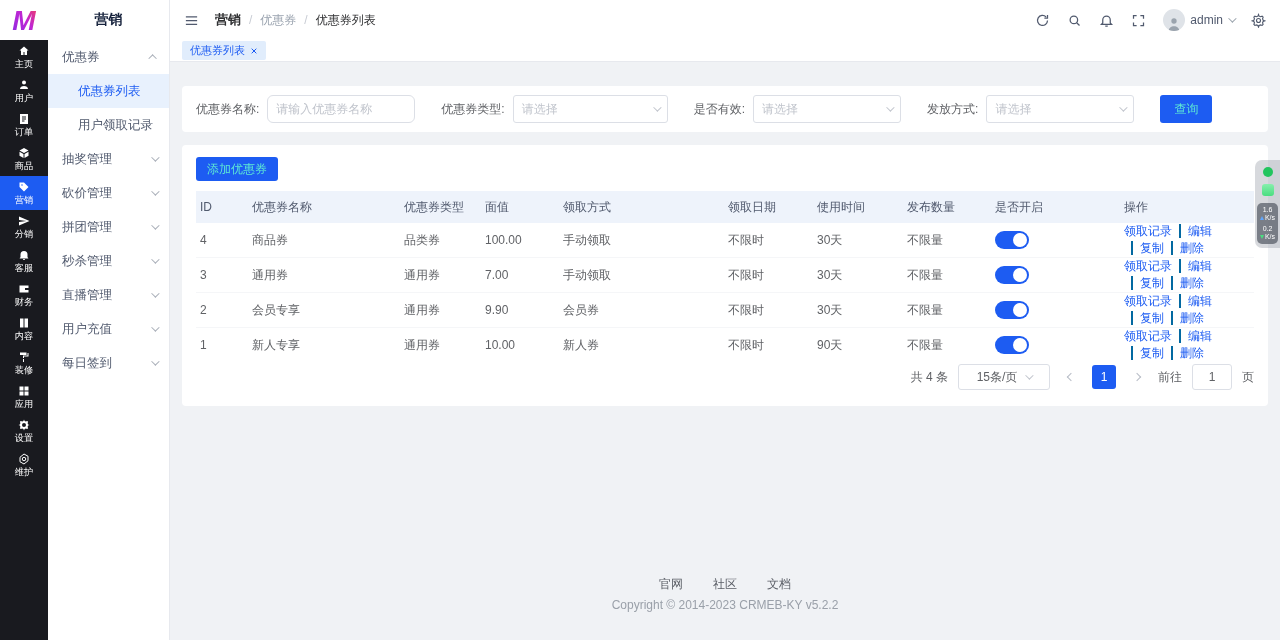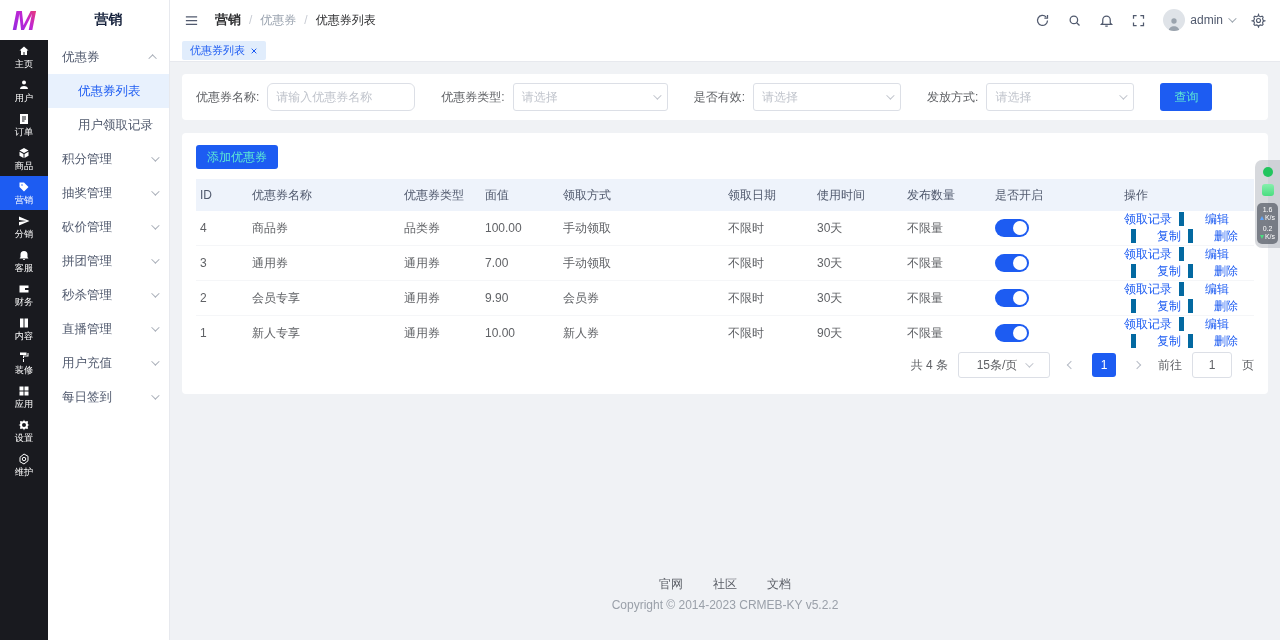--- a/index.html
+++ b/index.html
@@ -54,21 +54,21 @@
   .avatar{width:22px;height:22px;border-radius:50%;background:#dfe3e8;overflow:hidden;display:flex;align-items:flex-end;justify-content:center;cursor:pointer;}
   .avatar svg{width:16px;height:16px;color:#9aa3ad;}
   .admin-wrap{display:flex;align-items:center;gap:5px;cursor:pointer;color:#515a6e;}
   .tb-caret{width:6px;height:6px;border-right:1.2px solid #9aa3ad;border-bottom:1.2px solid #9aa3ad;transform:rotate(45deg) translateY(-2px);}
 
   .tabbar{height:22px;background:#fff;border-bottom:1px solid var(--border);display:flex;align-items:center;padding:0 12px;flex:none;}
   .tab{display:flex;align-items:center;gap:5px;background:#e1edfc;color:var(--accent);font-size:11px;padding:2px 8px;border-radius:2px;cursor:pointer;}
   .tab-close{width:8px;height:8px;color:var(--accent);cursor:pointer;}
 
   .content{flex:1;background:var(--content-bg);padding:12px;display:flex;flex-direction:column;min-height:0;}
-  .card{background:#fff;border-radius:4px;}
+  .card{background:#fff;border-radius:4px;margin-top:12px;}
 
   
   .filter-card{padding:9px 14px;display:flex;align-items:center;flex:none;}
   .f-group{display:flex;align-items:center;margin-right:26px;}
   .f-label{color:#606266;margin-right:8px;white-space:nowrap;}
   .f-input{width:148px;height:28px;border:1px solid var(--input-border);border-radius:6px;padding:0 8px;font-size:12px;color:var(--text);outline:none;font-family:inherit;}
   .f-input::placeholder{color:var(--placeholder);}
   .f-select{width:155px;height:28px;border:1px solid var(--input-border);border-radius:3px;padding:0 8px;display:flex;align-items:center;cursor:pointer;background:#fff;}
   .f-select .sel-ph{color:var(--placeholder);flex:1;}
   .s-caret{width:6px;height:6px;border-right:1.2px solid var(--placeholder);border-bottom:1.2px solid var(--placeholder);transform:rotate(45deg) translateY(-2px);}
@@ -77,21 +77,21 @@
   
   .table-card{margin-top:13px;padding:12px 14px 16px;flex:none;}
   .add-btn{height:24px;padding:0 11px;font-size:12px;}
   table{width:100%;border-collapse:collapse;margin-top:10px;table-layout:fixed;}
   thead th{background:var(--th-bg);height:32px;text-align:left;font-weight:normal;color:#515a6e;padding:0 4px;}
   tbody td{height:34px;color:#606266;padding:0 4px;border-bottom:1px solid #f5f6f8;}
   tbody tr:last-child td{border-bottom:none;}
   .switch{display:inline-block;width:34px;height:18px;border-radius:9px;background:var(--accent);position:relative;cursor:pointer;vertical-align:middle;}
   .switch .knob{position:absolute;right:2px;top:2px;width:14px;height:14px;border-radius:50%;background:#fff;}
   .cell-ops a{color:var(--accent);text-decoration:none;cursor:pointer;white-space:nowrap;}
-  .cell-ops a + a{border-left:5px solid #0369a1;margin-left:7px;padding-left:21px;}
+  .cell-ops a + a{border-left:2px solid #0369a1;margin-left:7px;padding-left:7px;}
 
   
   .pager{display:flex;align-items:center;justify-content:flex-end;margin-top:2px;gap:10px;color:#606266;}
   .pg-size{width:92px;height:26px;border:1px solid var(--input-border);border-radius:3px;display:flex;align-items:center;justify-content:center;gap:8px;cursor:pointer;color:#606266;}
   .pg-arrow{width:22px;height:24px;display:flex;align-items:center;justify-content:center;cursor:pointer;}
   .pg-arrow .c{width:6px;height:6px;border-right:1.3px solid #b7bcc6;border-bottom:1.3px solid #b7bcc6;}
   .c-left{transform:rotate(135deg);}
   .c-right{transform:rotate(-45deg);}
   .pg-current{width:24px;height:24px;background:var(--accent);color:#fff;border-radius:3px;display:flex;align-items:center;justify-content:center;cursor:pointer;}
   .pg-goto{width:40px;height:26px;border:1px solid var(--input-border);border-radius:3px;text-align:center;font-size:12px;color:#606266;outline:none;font-family:inherit;}
@@ -245,24 +245,20 @@
     <span class="menu-label">优惠券</span>
     <i class="m-caret up"></i>
   </div>
       <div class="menu-item child active">
     <span class="menu-label">优惠券列表</span>
 
   </div>
       <div class="menu-item child">
     <span class="menu-label">用户领取记录</span>
 
-  </div>
-      <div class="menu-item">
-    <span class="menu-label">积分管理</span>
-    <i class="m-caret down"></i>
   </div>
       <div class="menu-item">
     <span class="menu-label">抽奖管理</span>
     <i class="m-caret down"></i>
   </div>
       <div class="menu-item">
     <span class="menu-label">砍价管理</span>
     <i class="m-caret down"></i>
   </div>
       <div class="menu-item">

